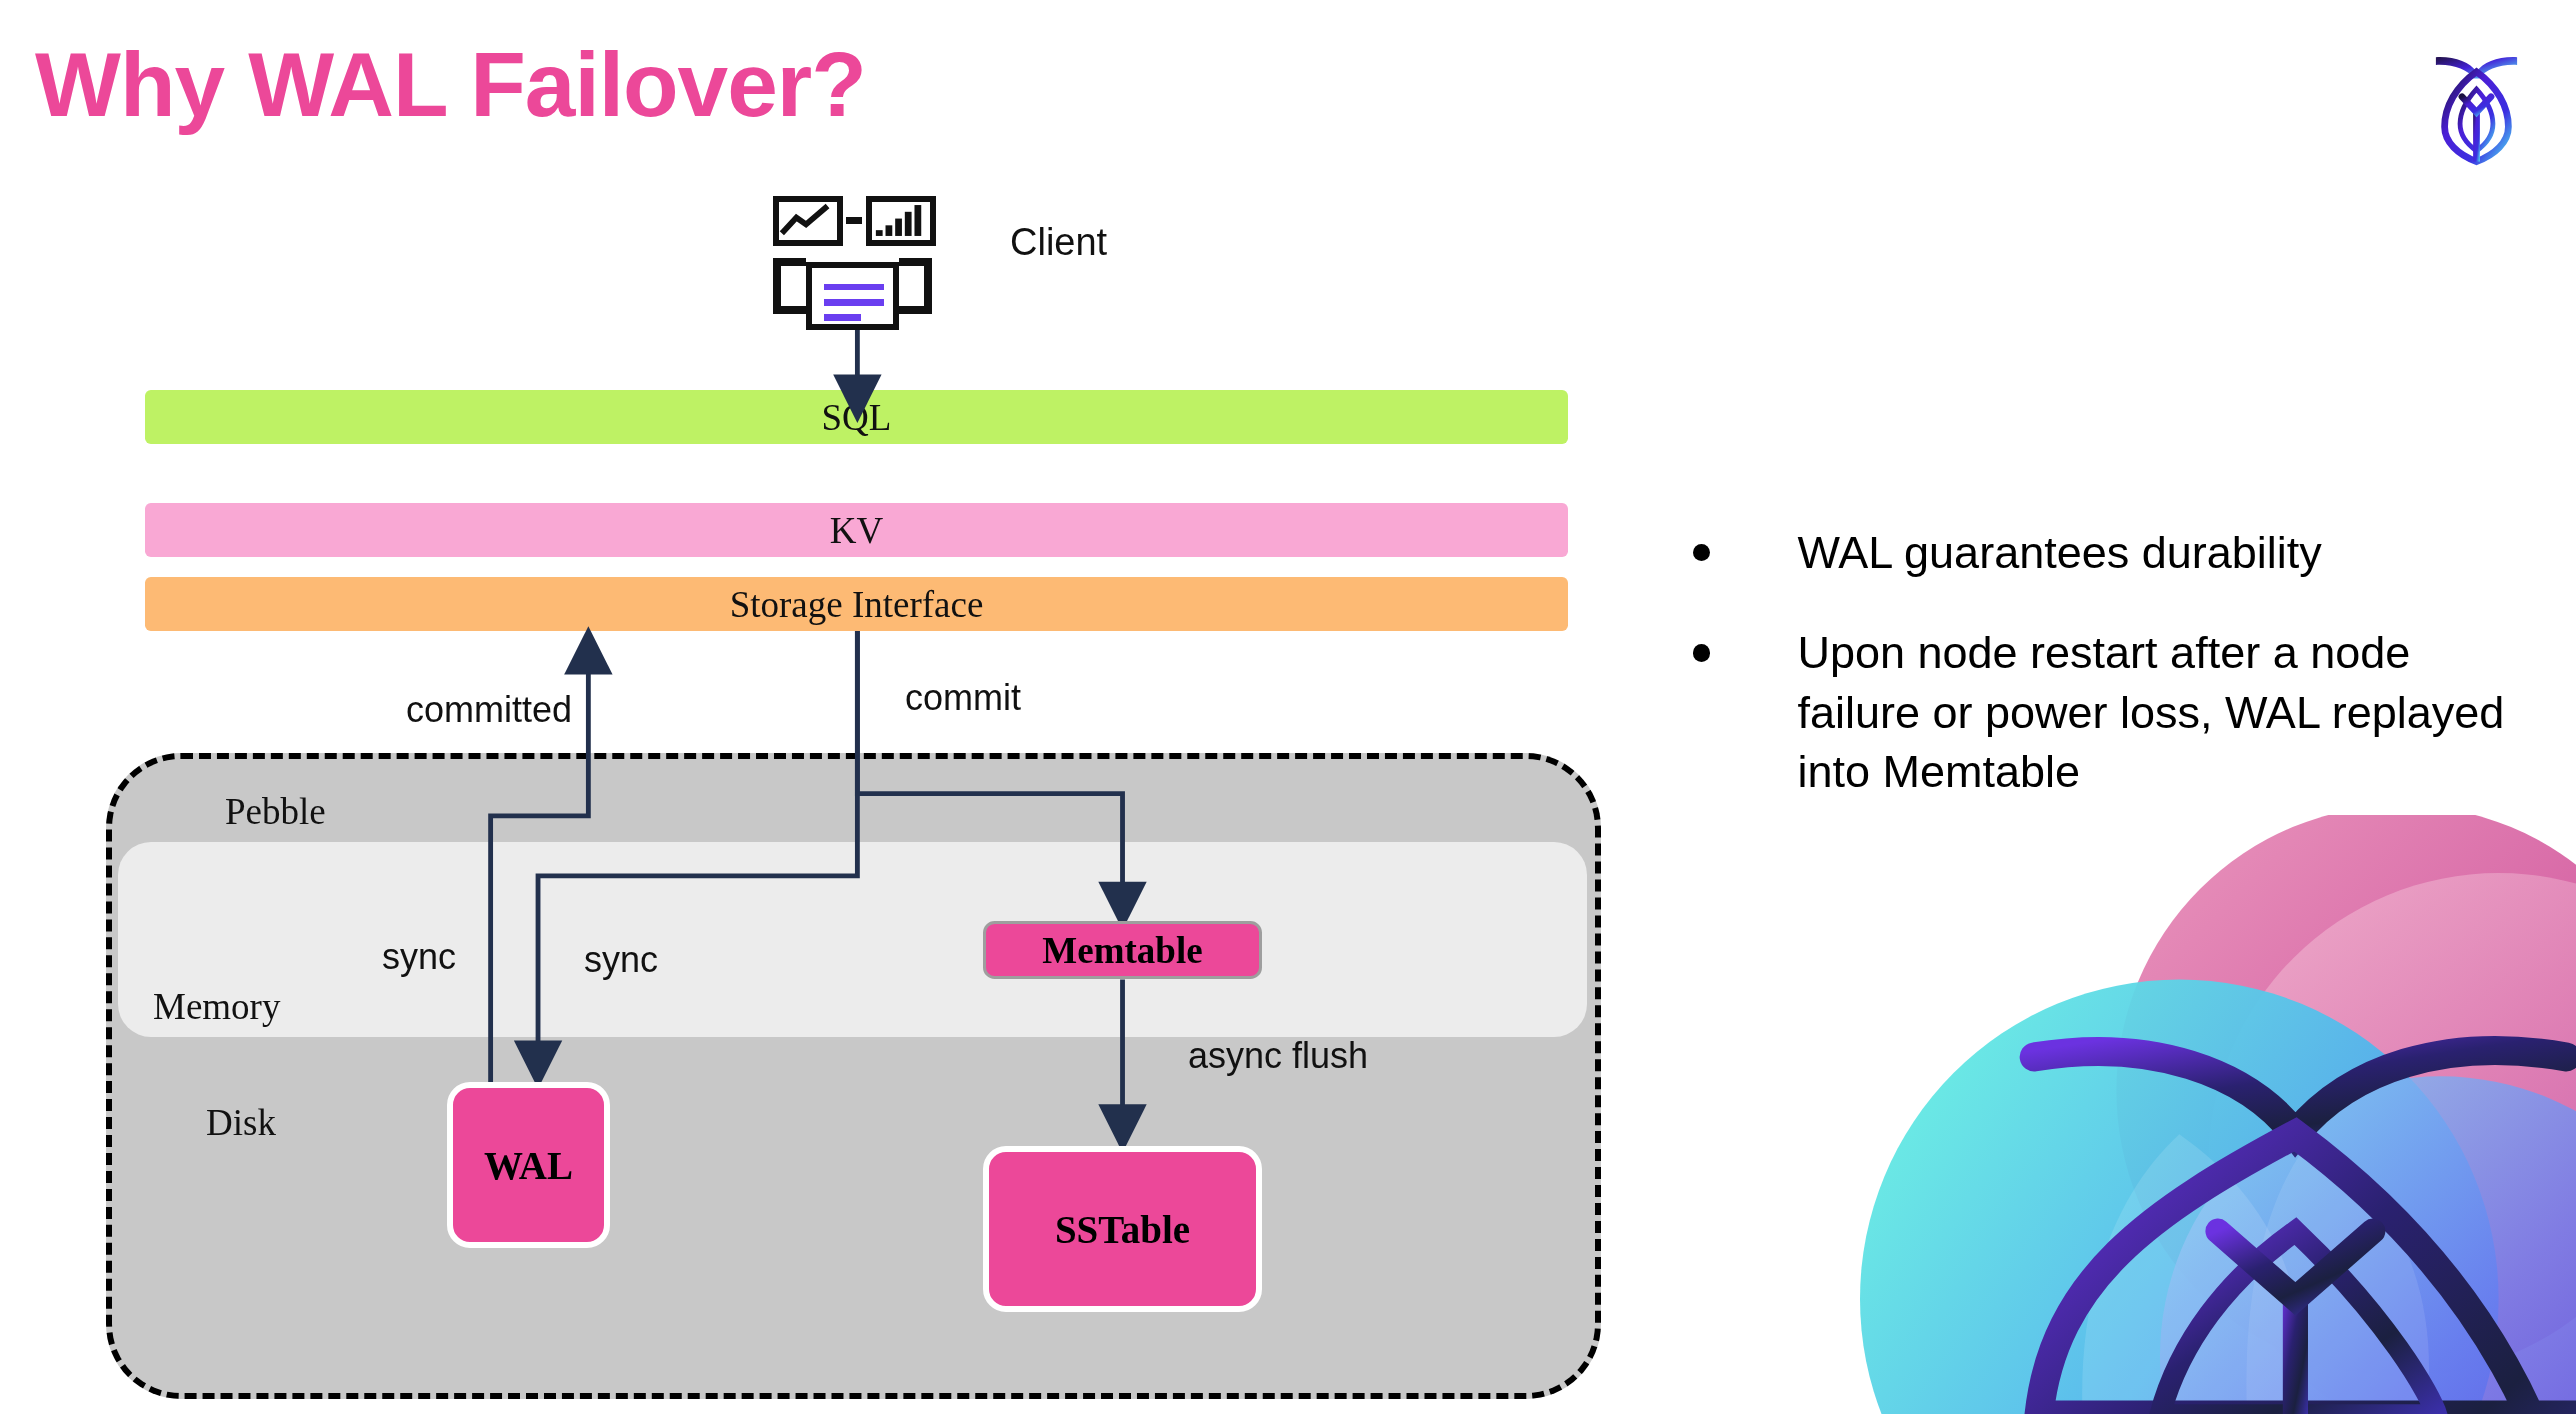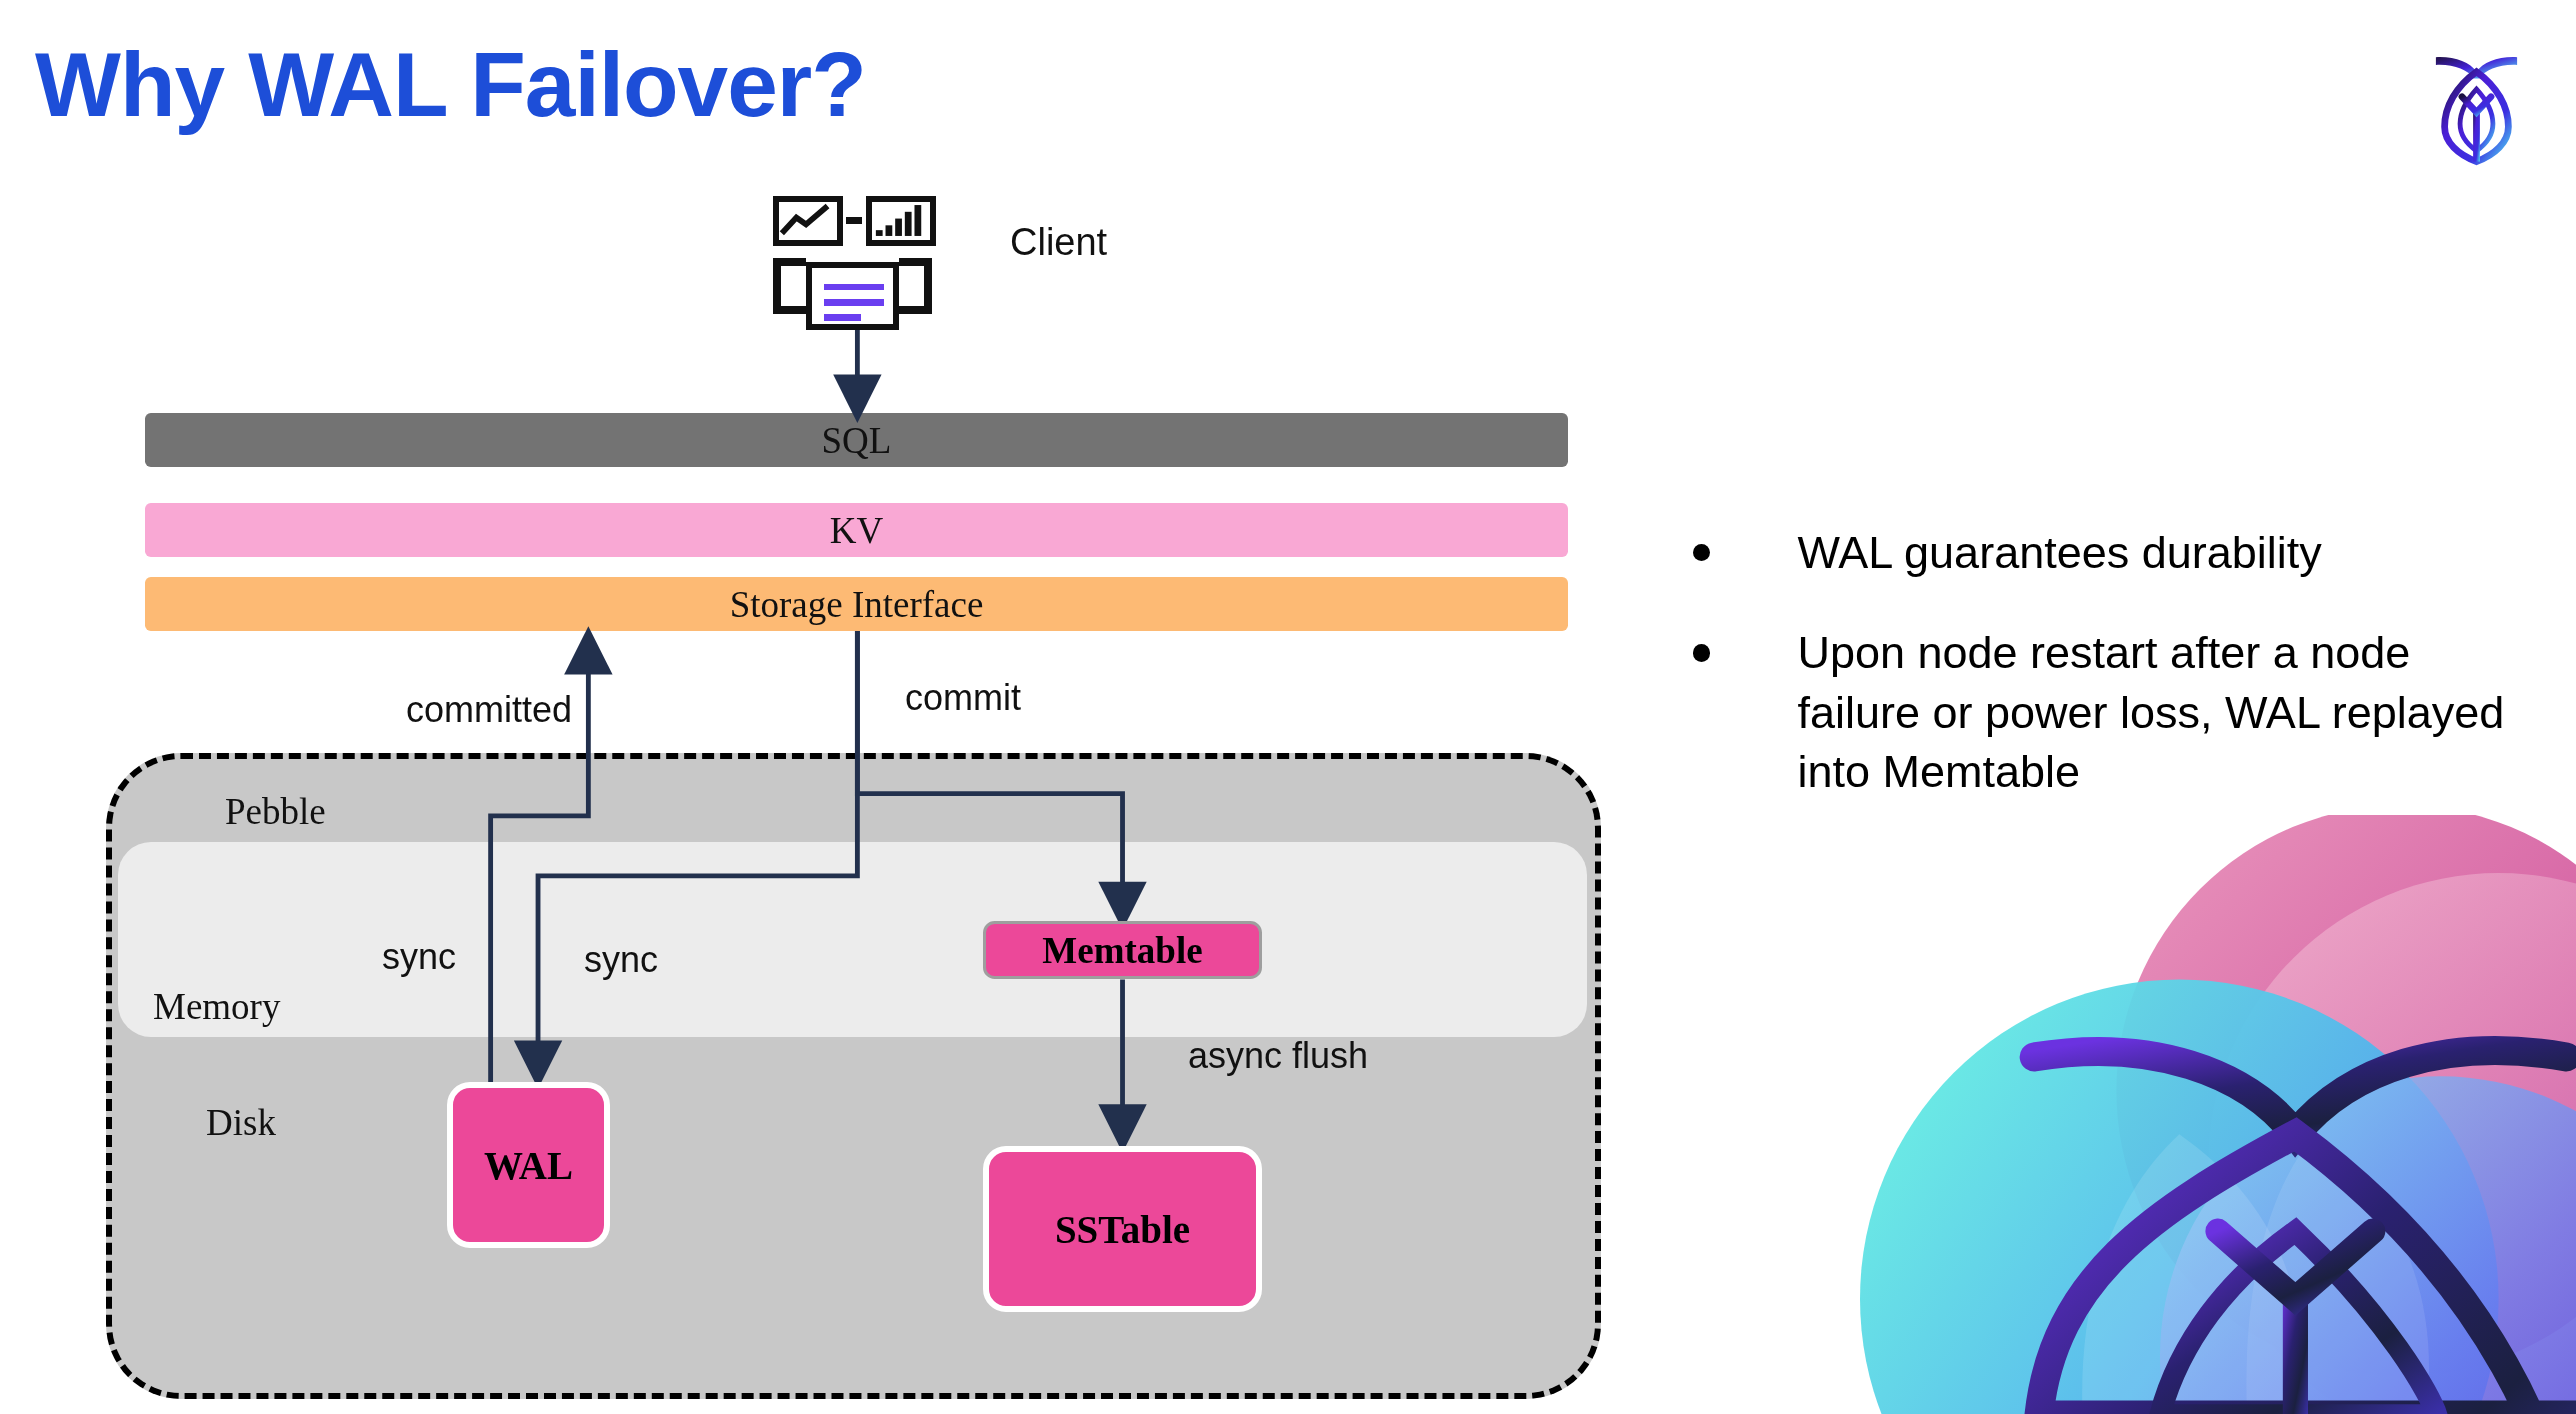--- a/index.html
+++ b/index.html
@@ -6,21 +6,21 @@
   body{width:2576px;height:1415px;position:relative;overflow:hidden;
        font-family:"Liberation Sans",sans-serif;color:#000;}
 
   .slide{position:absolute;inset:0;background:#fff;overflow:hidden;}
 
   
   #page-title{
     position:absolute;left:35px;top:37px;
     font-family:"Liberation Sans",sans-serif;
     font-weight:bold;font-size:91px;letter-spacing:-1px;
-    color:#1d4ed8;line-height:1.05;white-space:nowrap;
+    color:#ec4899;line-height:1.05;white-space:nowrap;
   }
 
   
   #client-icon{position:absolute;left:769px;top:192px;width:165px;height:135px;}
   .ci-box{position:absolute;border:6.8px solid #111;background:#fff;box-sizing:border-box;}
   #ci-chart-line{left:3.9px;top:3.9px;width:70px;height:50px;}
   #ci-chart-bars{left:97px;top:3.9px;width:70px;height:50px;}
   #ci-dash{position:absolute;left:77px;top:25px;width:15.5px;height:6.8px;background:#111;}
   #ci-doc{left:37px;top:70px;width:93px;height:68px;z-index:3;}
   .ci-bracket{position:absolute;width:33px;height:56px;box-sizing:border-box;}
@@ -36,21 +36,21 @@
     position:absolute;left:1010px;top:221px;
     font-size:38px;color:#111;white-space:nowrap;
   }
 
   
   .layer-bar{
     position:absolute;left:145px;width:1423px;height:54px;border-radius:5.8px;
     display:flex;align-items:center;justify-content:center;
     font-family:"Liberation Serif",serif;font-size:37px;color:#111;
   }
-  #bar-sql{top:413px;background:#737373;}
+  #bar-sql{top:390px;background:#bef264;}
   #bar-kv{top:503px;background:#f9a8d4;}
   #bar-storage{top:577px;background:#fdba74;}
 
   
   #pebble-box{
     position:absolute;left:106px;top:753px;width:1495px;height:646px;
     background:#c8c8c8;border:6.8px dashed #000;border-radius:75px;box-sizing:border-box;
   }
   #memory-panel{
     position:absolute;left:118px;top:842px;width:1469px;height:195px;

